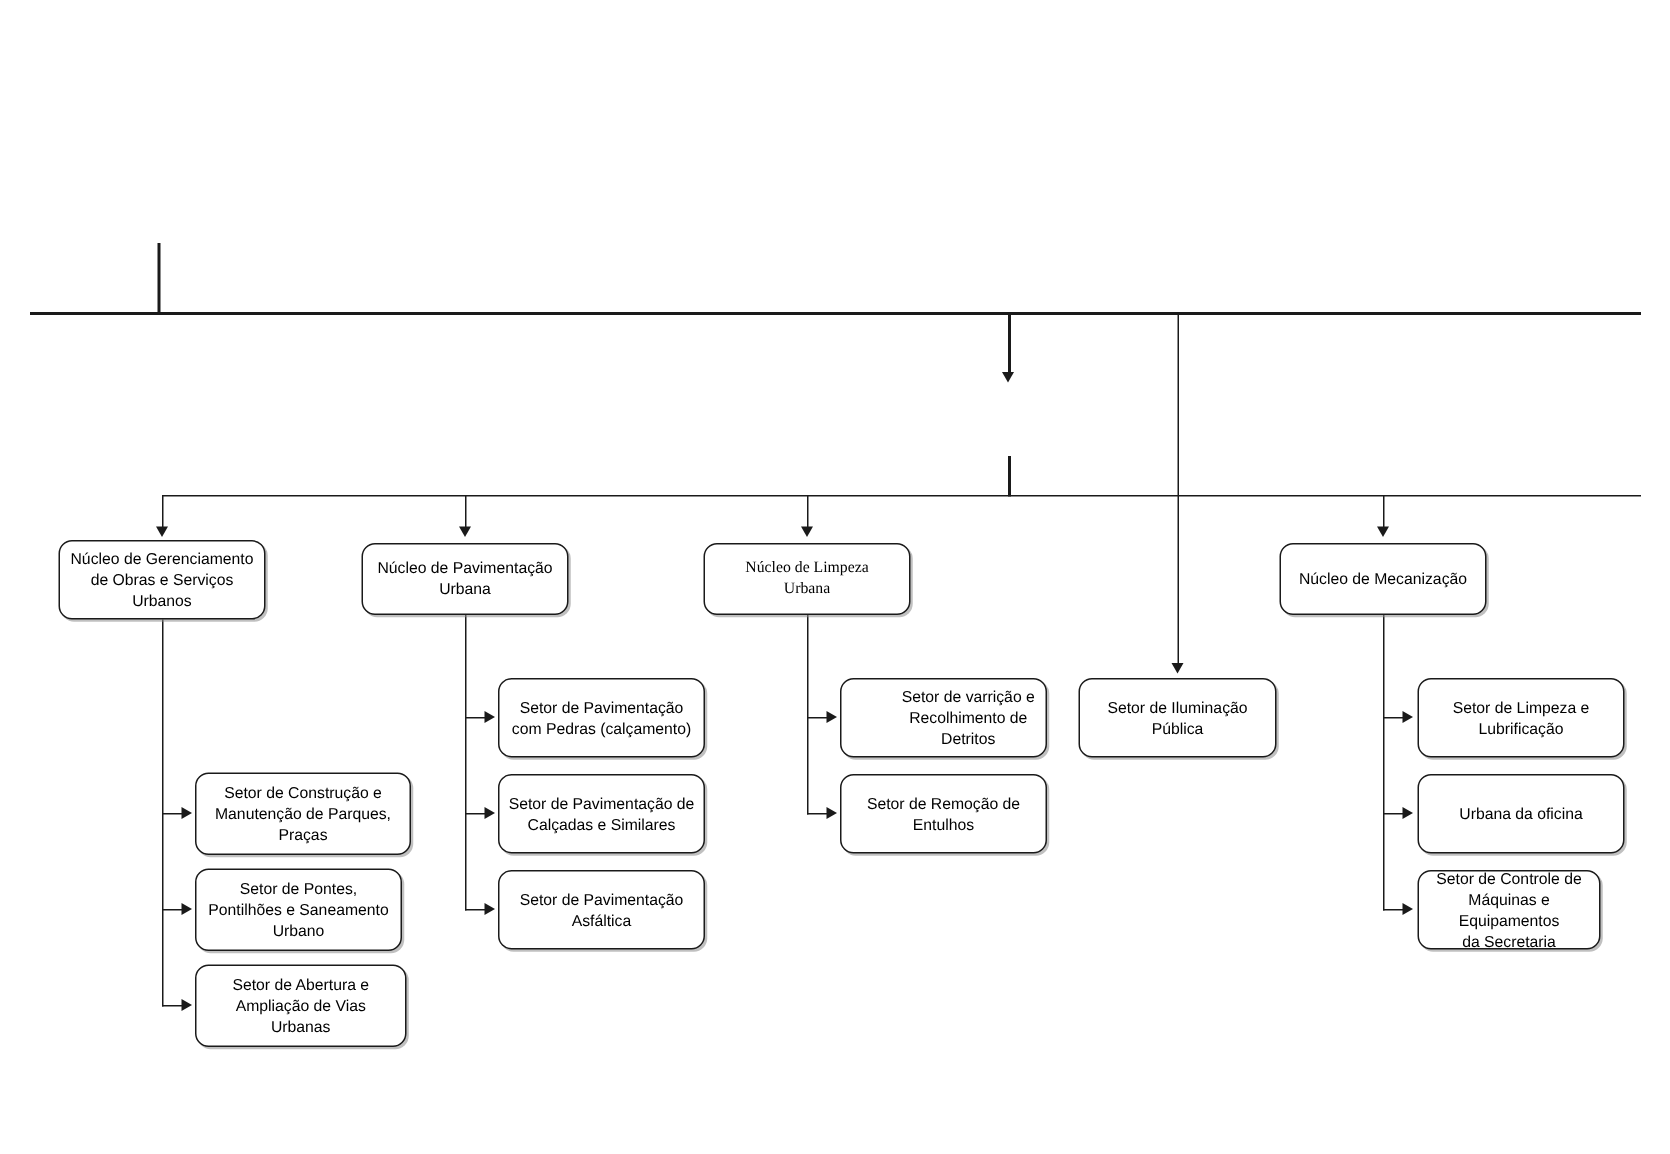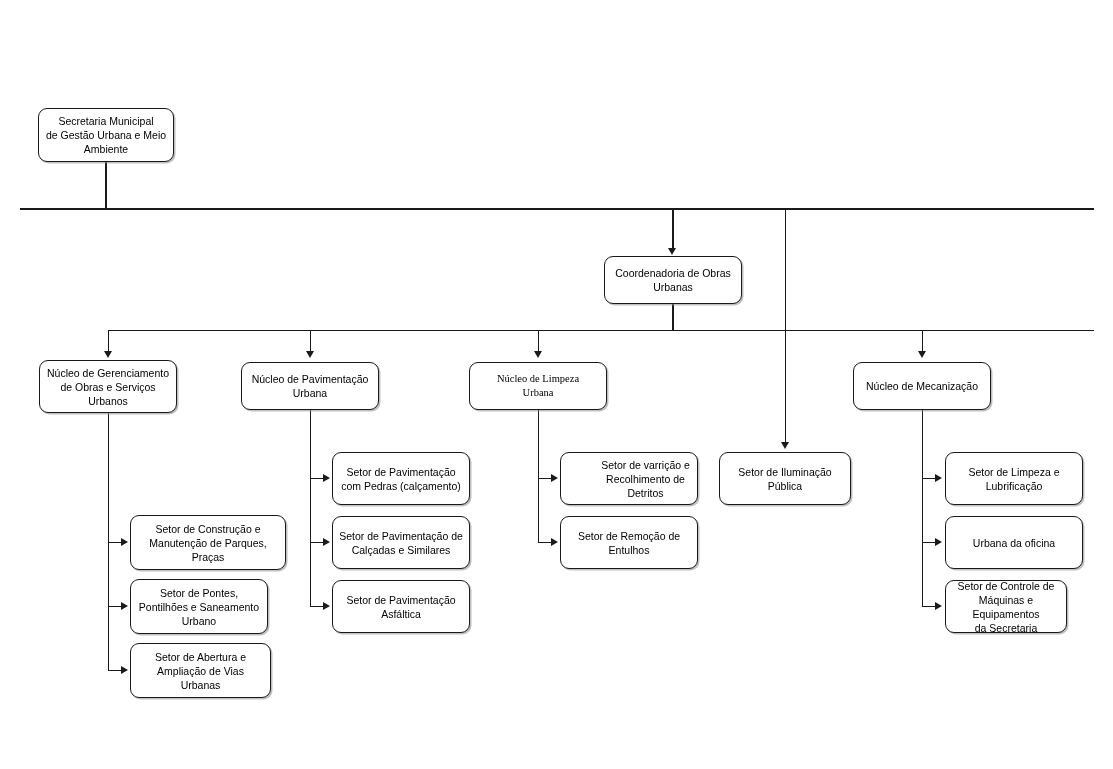--- a/index.html
+++ b/index.html
@@ -122,51 +122,42 @@
   <div class="arrow-right" style="left:551px; top:538px;"></div>
 
   <div class="edge v" style="left:922px; top:410px; height:197px;"></div>
   <div class="edge h" style="left:922px; top:478px; width:14px;"></div>
   <div class="arrow-right" style="left:935px; top:474px;"></div>
   <div class="edge h" style="left:922px; top:542px; width:14px;"></div>
   <div class="arrow-right" style="left:935px; top:538px;"></div>
   <div class="edge h" style="left:922px; top:606px; width:14px;"></div>
   <div class="arrow-right" style="left:935px; top:602px;"></div>
 
-  <div class="node" style="left: 38px; top: 108px; width: 136px; height: 54px;">
-    <span>Secretaria Municipal
-de Gestão Urbana e Meio
-Ambiente</span>
-  </div>
-
-  <div class="node" style="left: 604px; top: 256px; width: 138px; height: 48px;">
-    <span>Coordenadoria de Obras
-Urbanas</span>
-  </div>
+
 
   <div id="nucleo-container">
       <div class="node" style="left: 39px; top: 360px; width: 138px; height: 53px; align-items: center;">
         <span>Núcleo de Gerenciamento
 de Obras e Serviços
 Urbanos</span>
       </div>
       <div class="node" style="left: 241px; top: 362px; width: 138px; height: 48px;">
         <span>Núcleo de Pavimentação
 Urbana</span>
       </div>
       <div class="node" style="left: 469px; top: 362px; width: 138px; height: 48px; font-family: Liberation Serif, serif;">
         <span>Núcleo de Limpeza
 Urbana</span>
       </div>
       <div class="node" style="left: 853px; top: 362px; width: 138px; height: 48px; align-items: center;">
         <span>Núcleo de Mecanização</span>
       </div>
     </div>
   <div id="setor-container">
-      <div class="node" style="left: 130px; top: 515px; width: 156px; height: 55px;">
+      <div class="node" style="left: 130px; top: 515px; width: 144px; height: 55px;">
         <span>Setor de Construção e
 Manutenção de Parques,
 Praças</span>
       </div>
       <div class="node" style="left: 130px; top: 579px; width: 138px; height: 55px;">
         <span>Setor de Pontes,
 Pontilhões e Saneamento
 Urbano</span>
       </div>
       <div class="node" style="left: 130px; top: 643px; width: 141px; height: 55px;">

